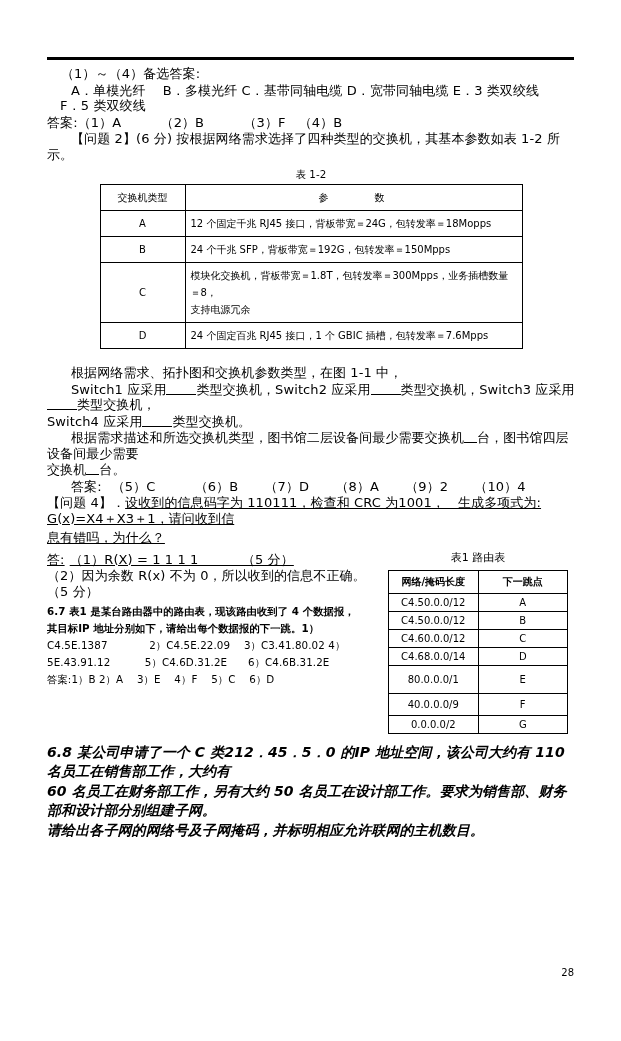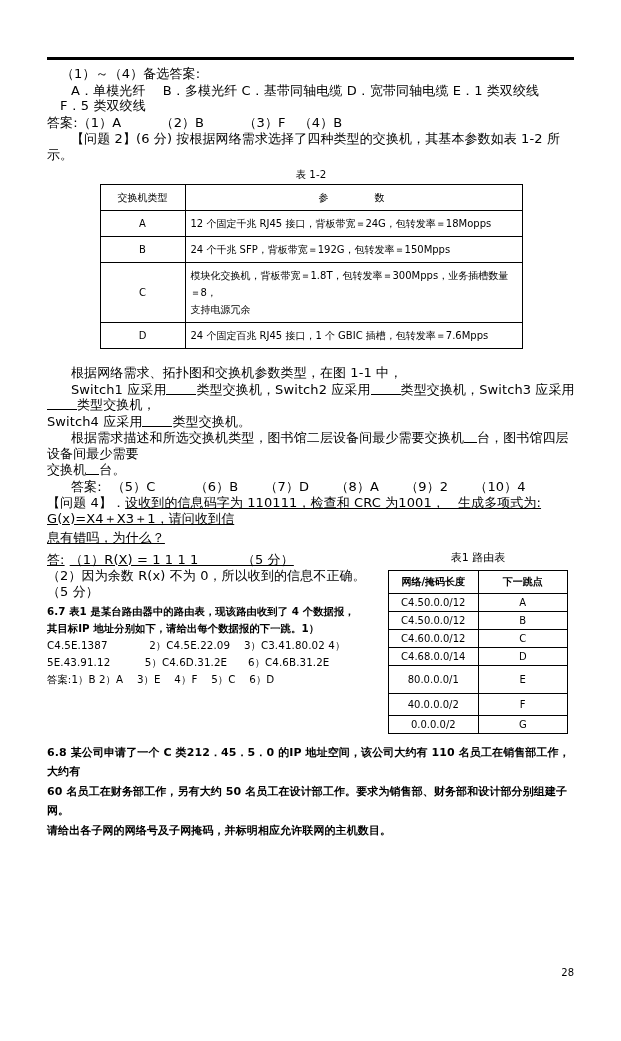--- a/index.html
+++ b/index.html
@@ -117,43 +117,44 @@
 
   .sec67 { margin-top: 4px; }
   .sec67 p { font-size: 10.3px; line-height: 16px; }
   .sec67 p.b { font-weight: bold; }
 
   .sec68 {
     margin-top: 56px;
     font-weight: bold;
   }
   .sec68 p {
-    font-size: 11px;
+    font-size: 14px;
     line-height: 19px;
+    font-style: italic;
   }
 
   .pageno {
     position: absolute;
     right: 47px;
     top: 967px;
     font-size: 10px;
   }
 </style>
 </head>
 <body>
 
 <div class="page">
 
   <div class="hrule"></div>
 
   <div class="content">
 
     
     <p class="indent1">（1）～（4）备选答案:</p>
-    <p class="indent2">A．单模光纤　 B．多模光纤 C．基带同轴电缆 D．宽带同轴电缆 E．1 类双绞线 　F．5 类双绞线</p>
+    <p class="indent2">A．单模光纤　 B．多模光纤 C．基带同轴电缆 D．宽带同轴电缆 E．3 类双绞线 　F．5 类双绞线</p>
     <p><span>答案:</span><span>（1）A　　　（2）B　　　（3）F　（4）B</span></p>
 
     
     <p class="indent2">【问题 2】(6 分) 按根据网络需求选择了四种类型的交换机，其基本参数如表 1-2 所示。</p>
 
     
     <div class="tbl-cap">表 1-2</div>
     <table class="sw">
       <tbody>
           <tr>
@@ -221,21 +222,21 @@
           </tr>
           <tr>
             <td class="net">C4.68.0.0/14</td>
             <td>D</td>
           </tr>
           <tr>
             <td class="net" style="padding:8px 2px">80.0.0.0/1</td>
             <td style="padding:8px 2px">E</td>
           </tr>
           <tr>
-            <td class="net" style="padding:5px 2px">40.0.0.0/2</td>
+            <td class="net" style="padding:5px 2px">40.0.0.0/9</td>
             <td style="padding:5px 2px">F</td>
           </tr>
           <tr>
             <td class="net">0.0.0.0/2</td>
             <td>G</td>
           </tr>
         </tbody>
           </table>
       </div>
 

